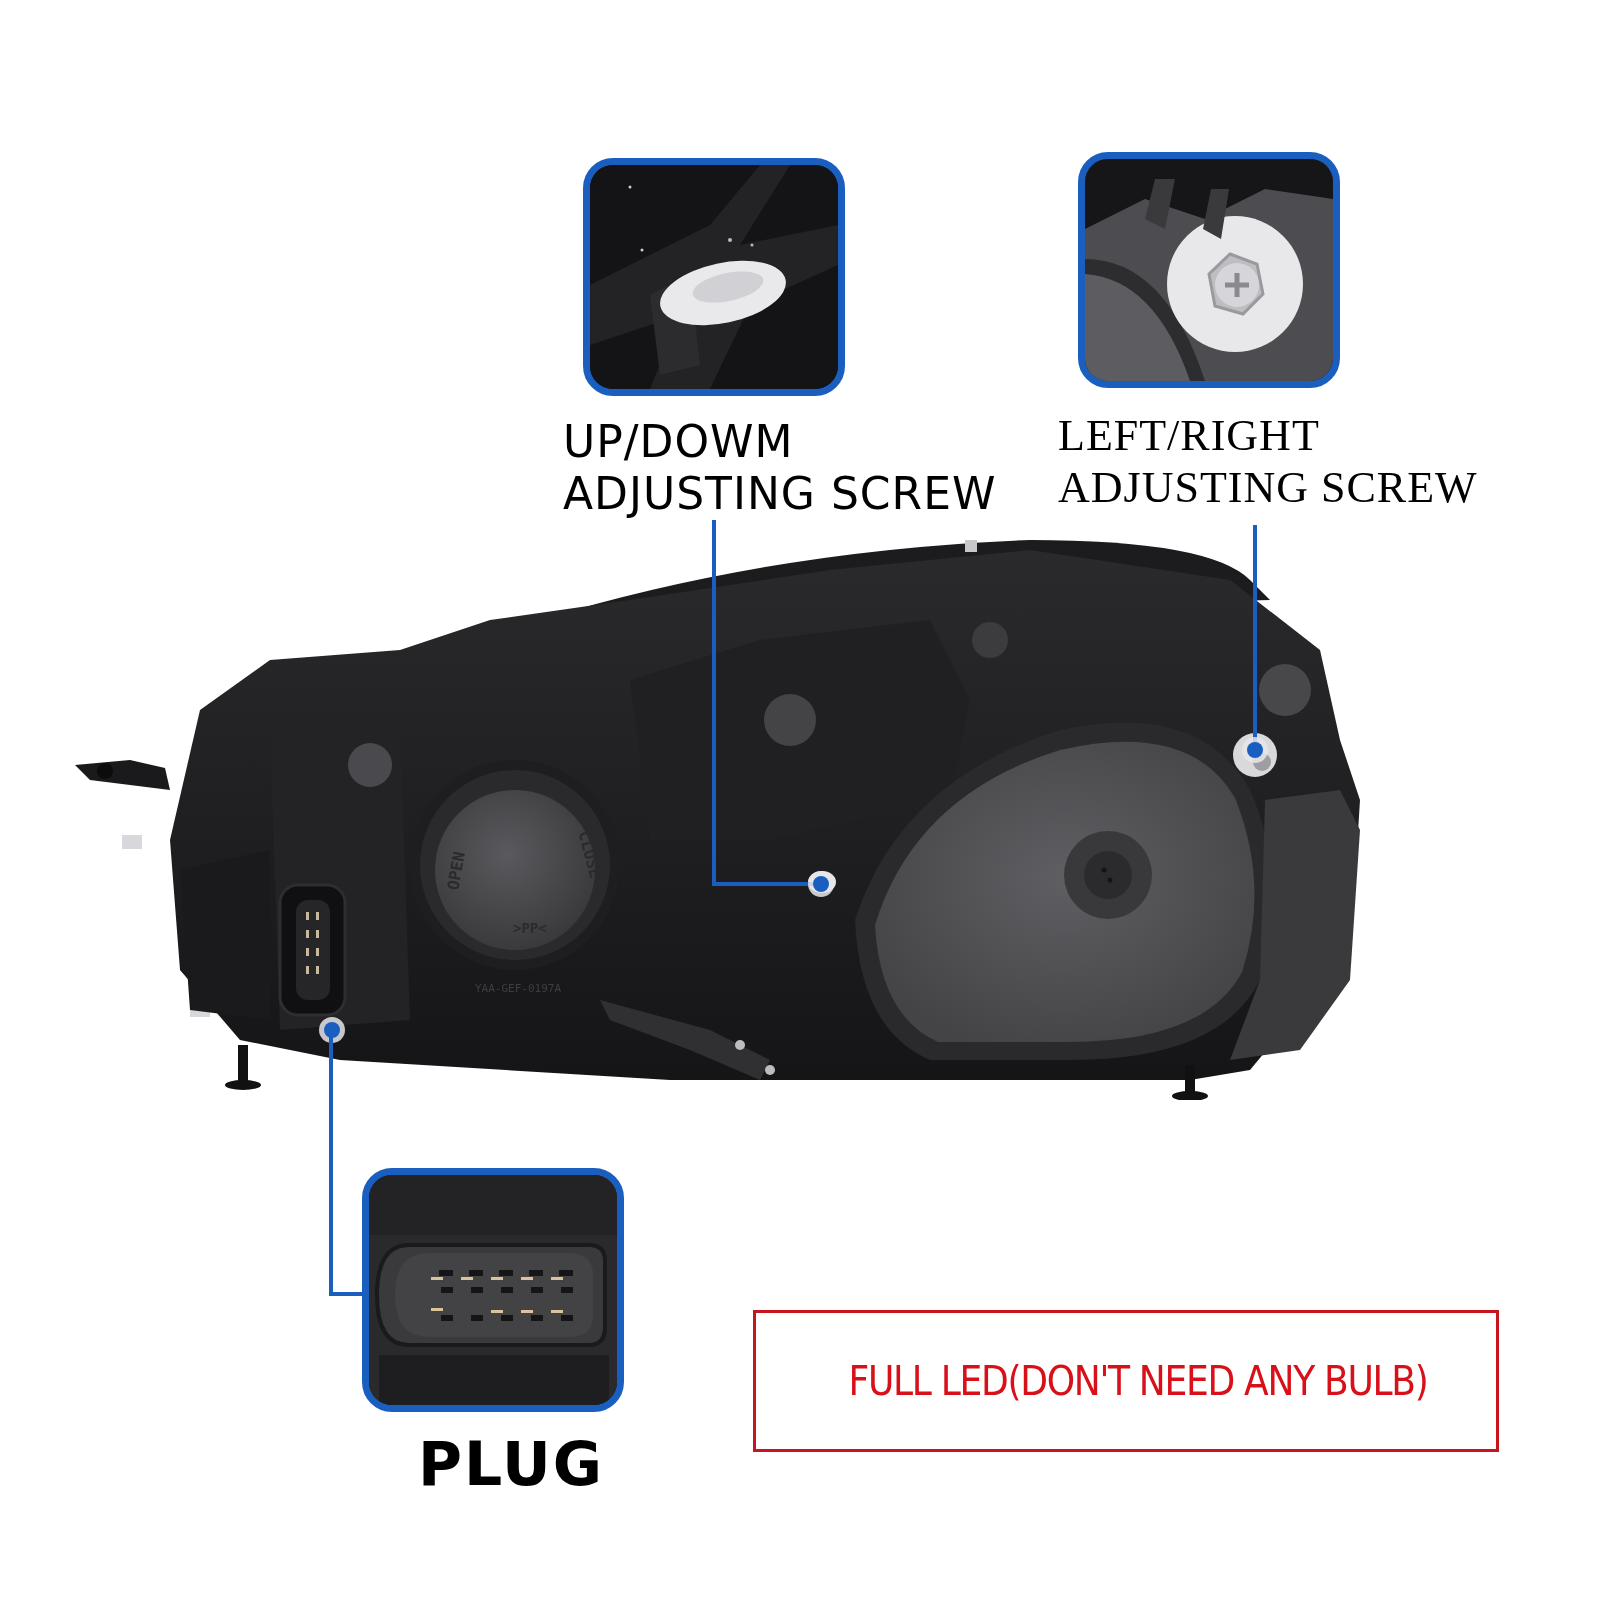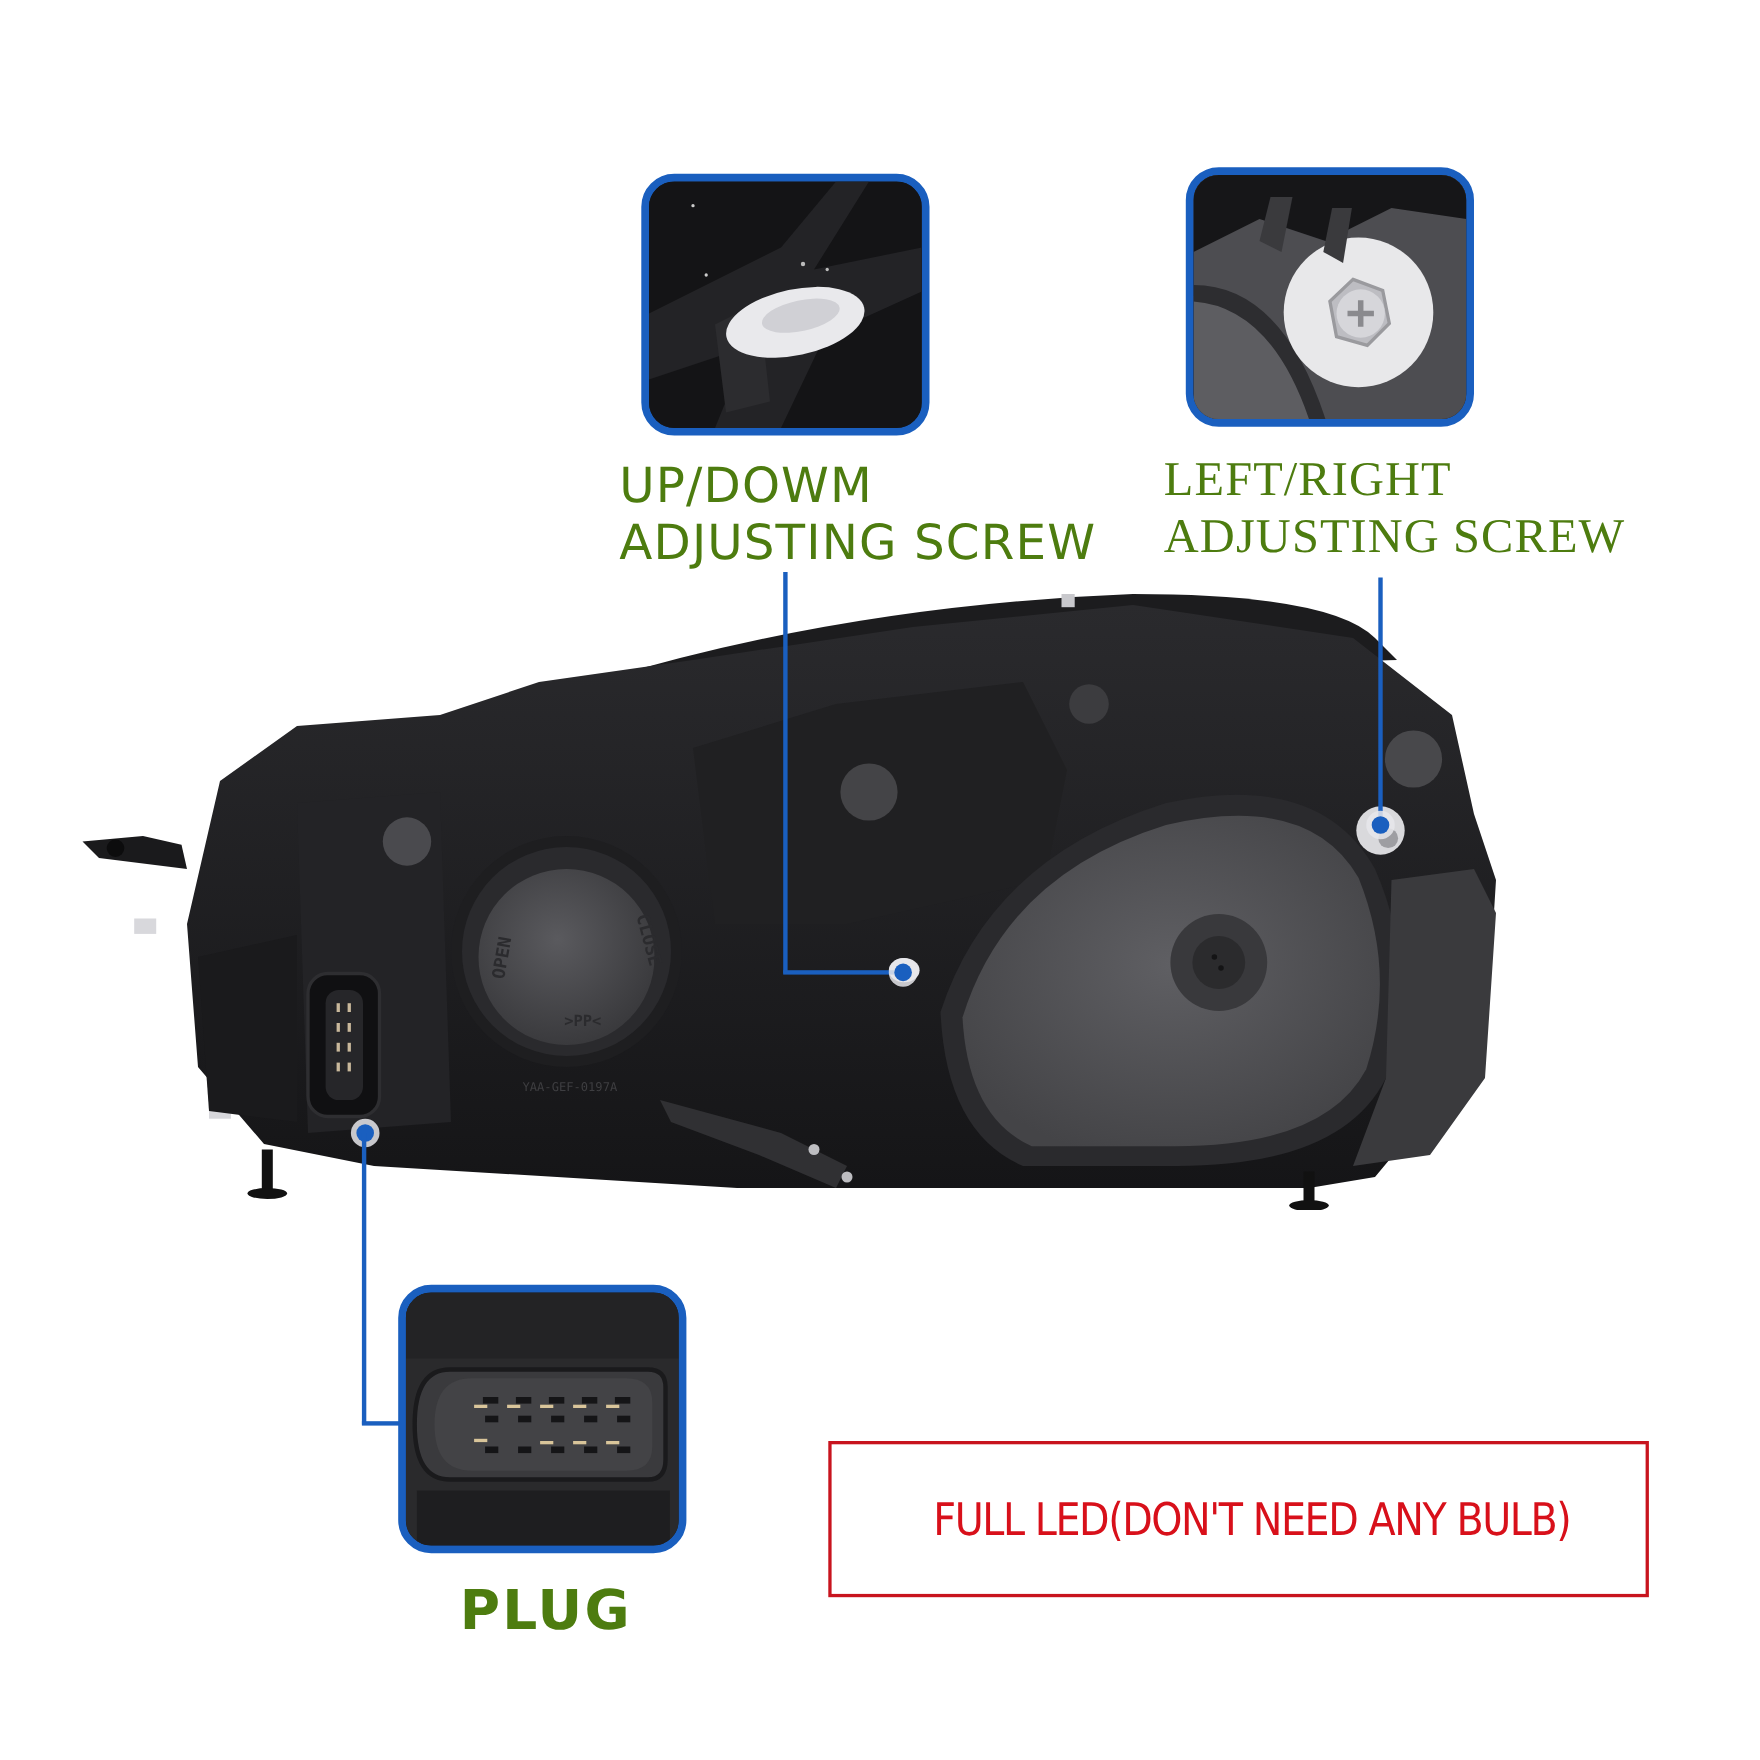--- a/index.html
+++ b/index.html
@@ -2,21 +2,21 @@
 <html><head>
 <meta charset="utf-8">
 <style>
   html, body { margin:0; padding:0; background:#ffffff; }
   body { width:1600px; height:1600px; position:relative; overflow:hidden; font-family:"Liberation Sans", "DejaVu Sans", sans-serif; }
 
   
   .inset { position:absolute; border:7px solid #1a5fbf; border-radius:30px; overflow:hidden; box-sizing:border-box; background:#1c1c1e; }
   .inset svg { width:100%; height:100%; display:block; }
 
-  .label-blue { position:absolute; color:#4d7c0f; font-family:"DejaVu Sans", "Liberation Sans", sans-serif; font-size:44px; line-height:52px; letter-spacing:1px; white-space:nowrap; }
+  .label-blue { position:absolute; color:#000000; font-family:"DejaVu Sans", "Liberation Sans", sans-serif; font-size:44px; line-height:52px; letter-spacing:1px; white-space:nowrap; }
   .label-line { display:block; }
 
   
   .leader { position:absolute; background:#1a5fbf; }
   .dot { position:absolute; width:16px; height:16px; border-radius:50%; background:#1a5fbf; box-shadow:0 0 0 5px rgba(230,230,235,0.85); }
 
   
   .note-box { position:absolute; left:753px; top:1310px; width:746px; height:142px; border:3px solid #c8141e; box-sizing:border-box; display:flex; align-items:center; justify-content:center; background:#fff;padding-left:24px; }
   .note-text { color:#d8101a; font-family:"DejaVu Sans", "Liberation Sans", sans-serif; font-size:41px; letter-spacing:-1.5px; transform:scaleX(0.88); white-space:nowrap; }
 
@@ -195,17 +195,17 @@
         <rect x="152" y="102" width="12" height="3"></rect>
         <rect x="182" y="102" width="12" height="3"></rect>
       <rect x="62" y="133" width="12" height="3"></rect>
         <rect x="122" y="135" width="12" height="3"></rect>
         <rect x="152" y="135" width="12" height="3"></rect>
         <rect x="182" y="135" width="12" height="3"></rect>
     </g>
   </svg>
 </div>
 
-<div class="label-blue" style="left:418px; top:1438px; font-size:50px; font-weight:bold; letter-spacing:2px;">PLUG</div>
+<div class="label-blue" style="left:418px; top:1438px; font-size:60px; font-weight:bold; letter-spacing:2px;">PLUG</div>
 
 <div class="note-box">
   <span class="note-text">FULL LED(DON'T NEED ANY BULB)</span>
 </div>
 
 </body></html>

